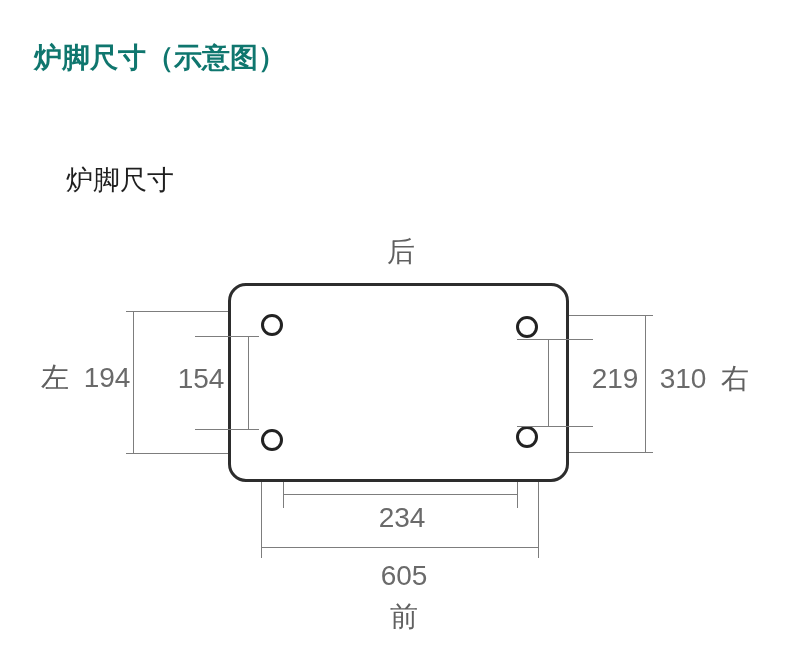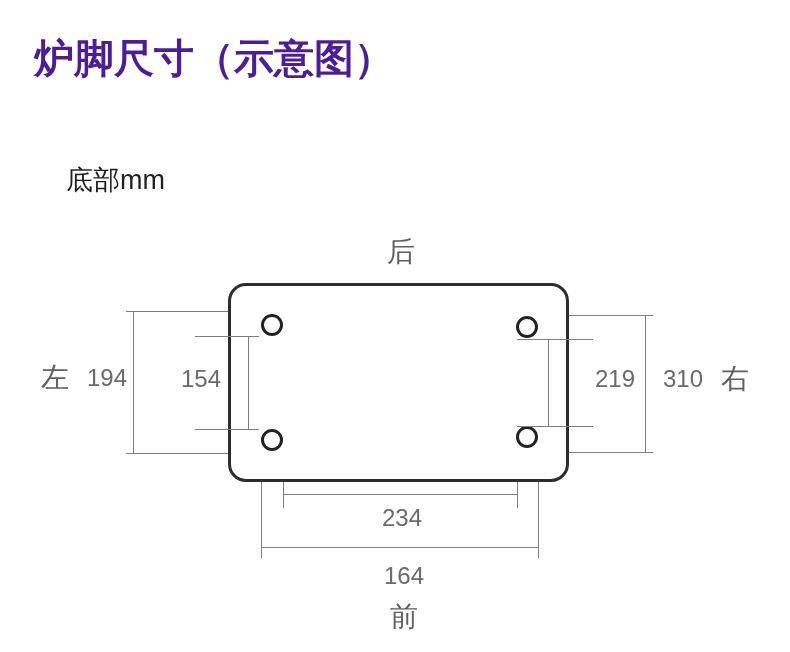--- a/index.html
+++ b/index.html
@@ -8,24 +8,24 @@
     width: 790px;
     height: 652px;
     background: #ffffff;
     overflow: hidden;
     font-family: "Liberation Sans", sans-serif;
   }
   .title {
     position: absolute;
     left: 34px;
     top: 34px;
-    font-size: 40px;
+    font-size: 28px;
     line-height: 48px;
     font-weight: 700;
-    color: #4c1d95;
+    color: #0f766e;
     letter-spacing: 0px;
     white-space: nowrap;
   }
   .subtitle {
     position: absolute;
     left: 66px;
     top: 164px;
     font-size: 27px;
     line-height: 32px;
     font-weight: 400;
@@ -76,21 +76,21 @@
   
   .h291  { left: 283px; top: 494px; width: 234px; height: 1px; }
   .e291a { left: 283px; top: 482px; width: 1px; height: 26px; }
   .e291b { left: 517px; top: 482px; width: 1px; height: 26px; }
   
   .h323  { left: 261px; top: 547px; width: 277px; height: 1px; }
   .e323a { left: 261px; top: 482px; width: 1px; height: 76px; }
   .e323b { left: 538px; top: 482px; width: 1px; height: 76px; }
   .dim-text {
     position: absolute;
-    font-size: 24px;
+    font-size: 28px;
     line-height: 30px;
     font-weight: 400;
     color: #6a6a6a;
     transform: translateX(-50%);
     white-space: nowrap;
   }
   .dir-label {
     position: absolute;
     font-size: 28px;
     line-height: 30px;
@@ -109,21 +109,21 @@
   .txt-front     { left: 404px; top: 602px; }
   .txt-291       { left: 402px; top: 503px; }
   .txt-323       { left: 404px; top: 561px; }
 </style>
 </head>
 <body>
 
 <div class="canvas">
 
   <div class="title">炉脚尺寸（示意图）</div>
-  <div class="subtitle">底部mm</div>
+  <div class="subtitle">炉脚尺寸</div>
 
   <div class="dir-label txt-back">后</div>
 
   <div class="plate"></div>
 
   <div class="foot tl"></div>
   <div class="foot tr"></div>
   <div class="foot bl"></div>
   <div class="foot br"></div>
 
@@ -150,17 +150,17 @@
   <div class="dir-label txt-right-cjk">右</div>
 
   <div class="ln h291"></div>
   <div class="ln e291a"></div>
   <div class="ln e291b"></div>
   <div class="dim-text txt-291">234</div>
 
   <div class="ln h323"></div>
   <div class="ln e323a"></div>
   <div class="ln e323b"></div>
-  <div class="dim-text txt-323">164</div>
+  <div class="dim-text txt-323">605</div>
 
   <div class="dir-label txt-front">前</div>
 
 </div>
 
 </body></html>

